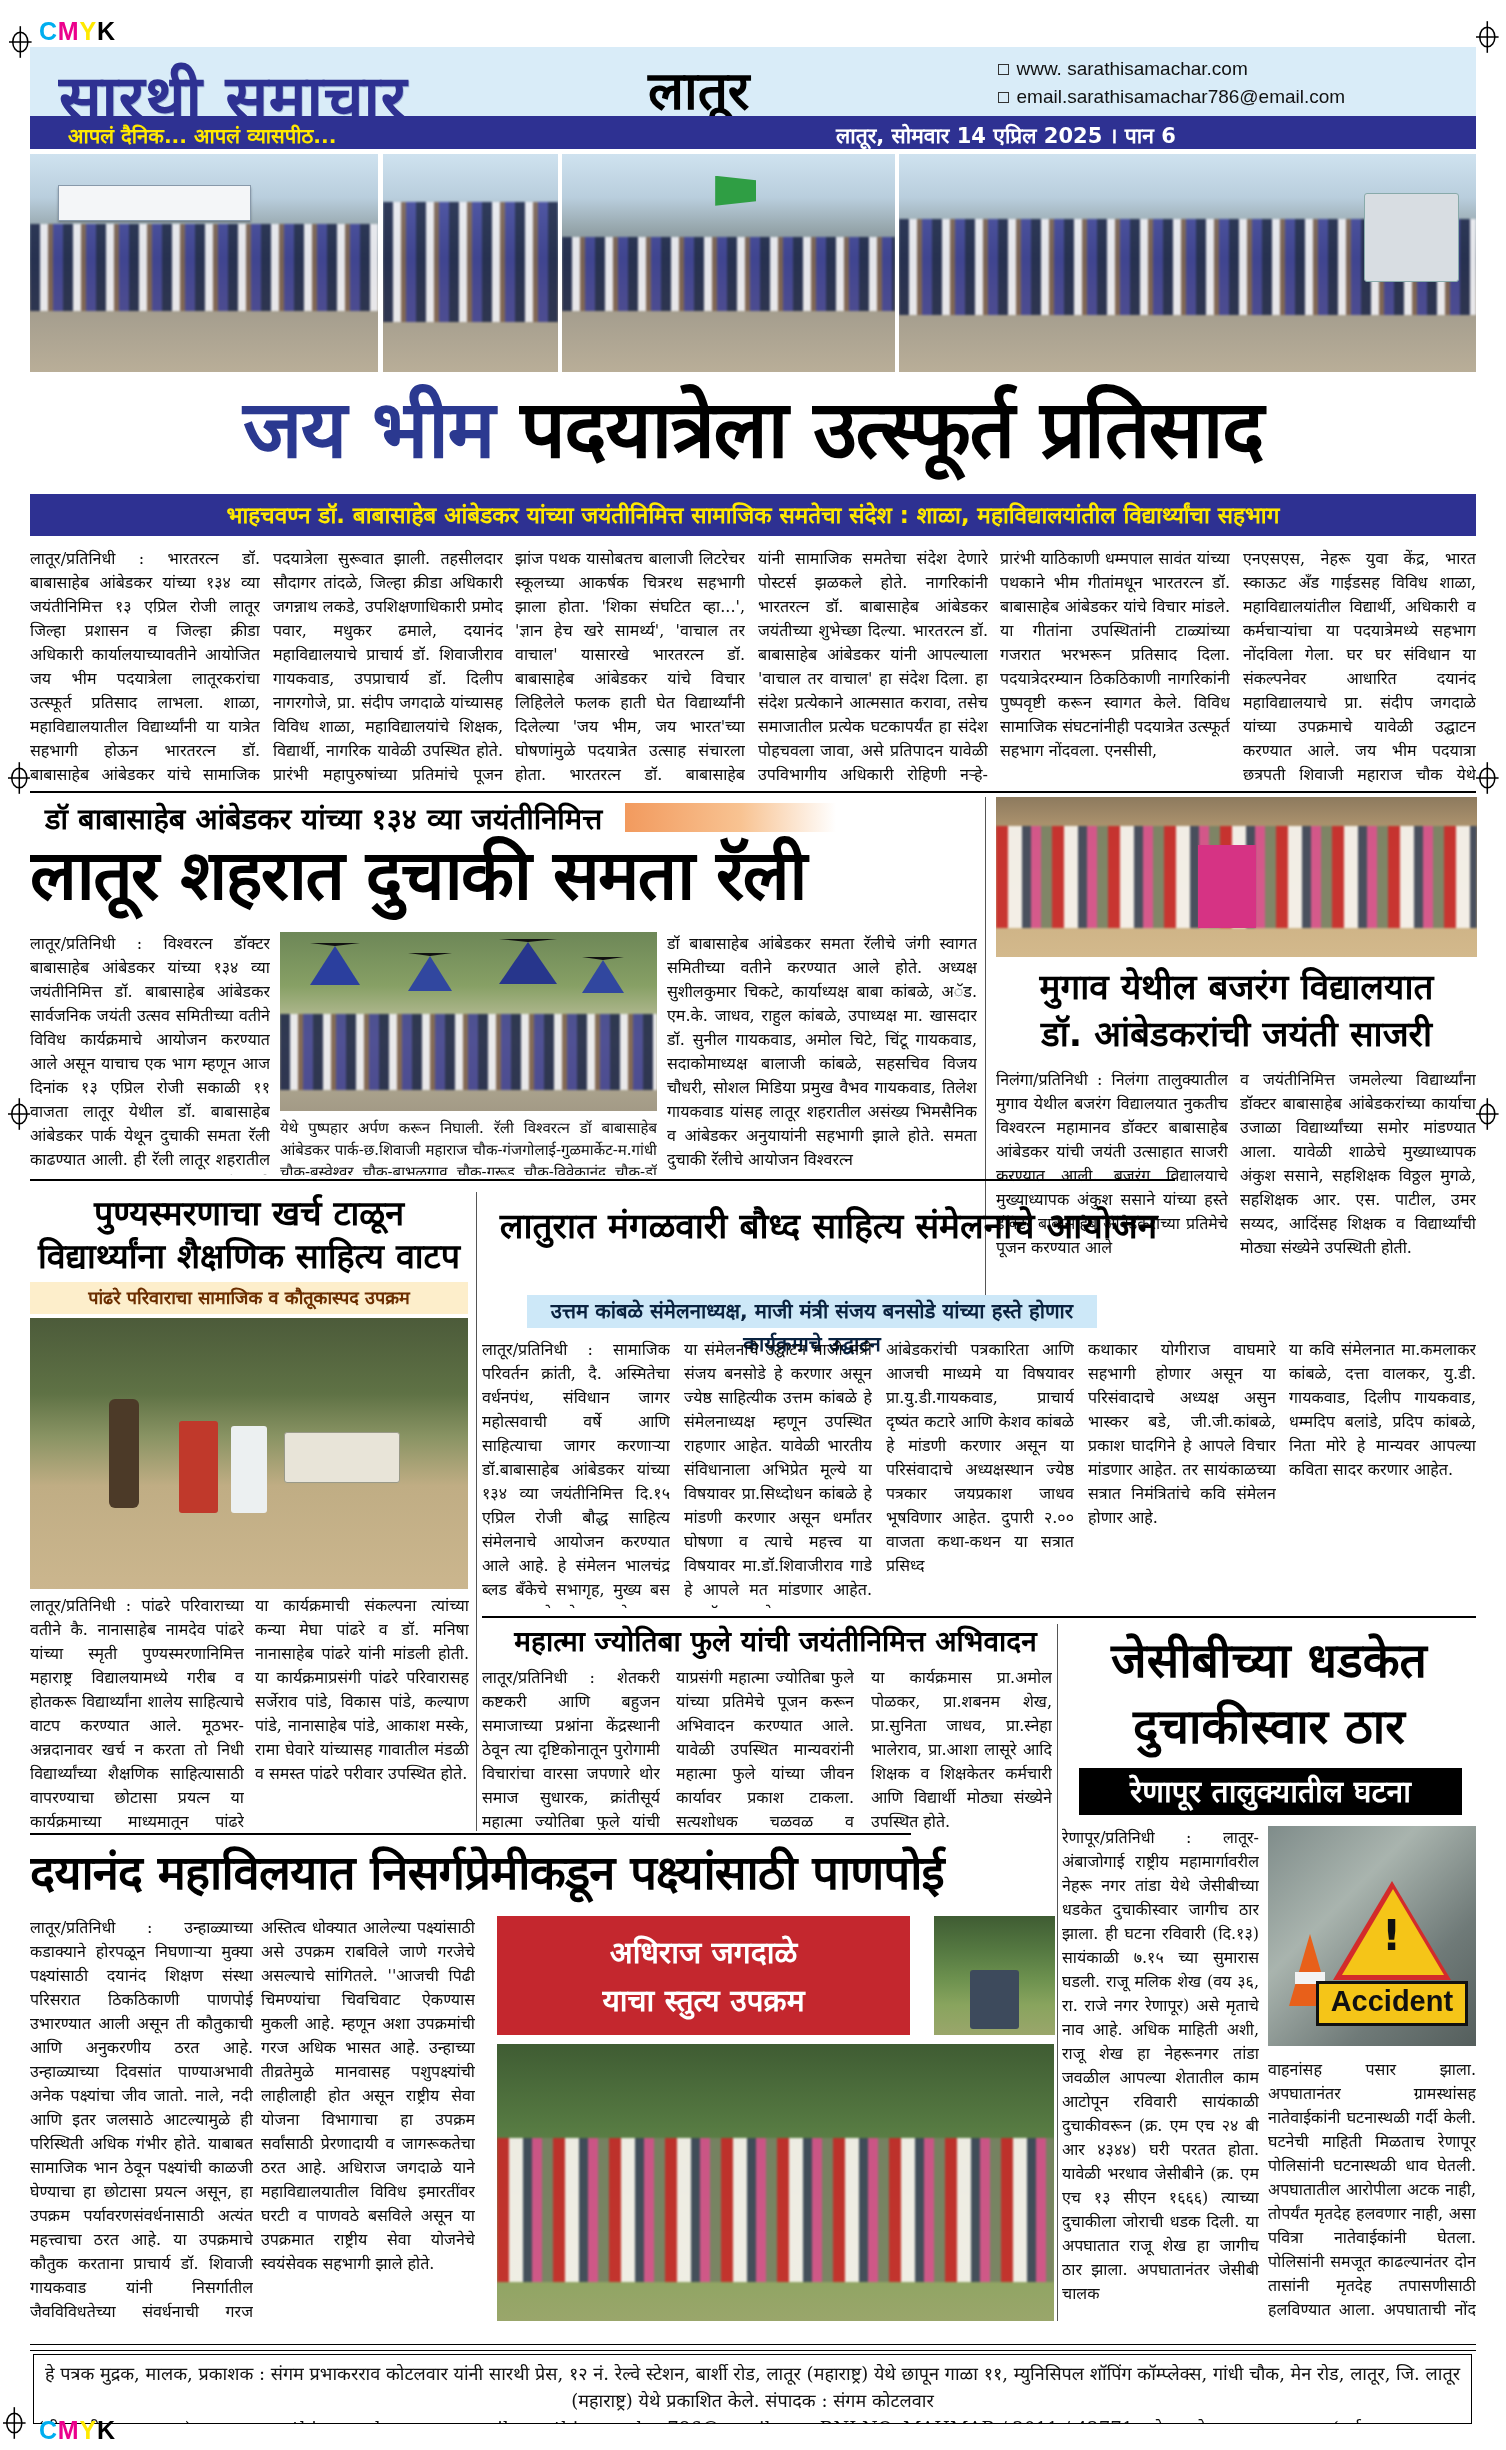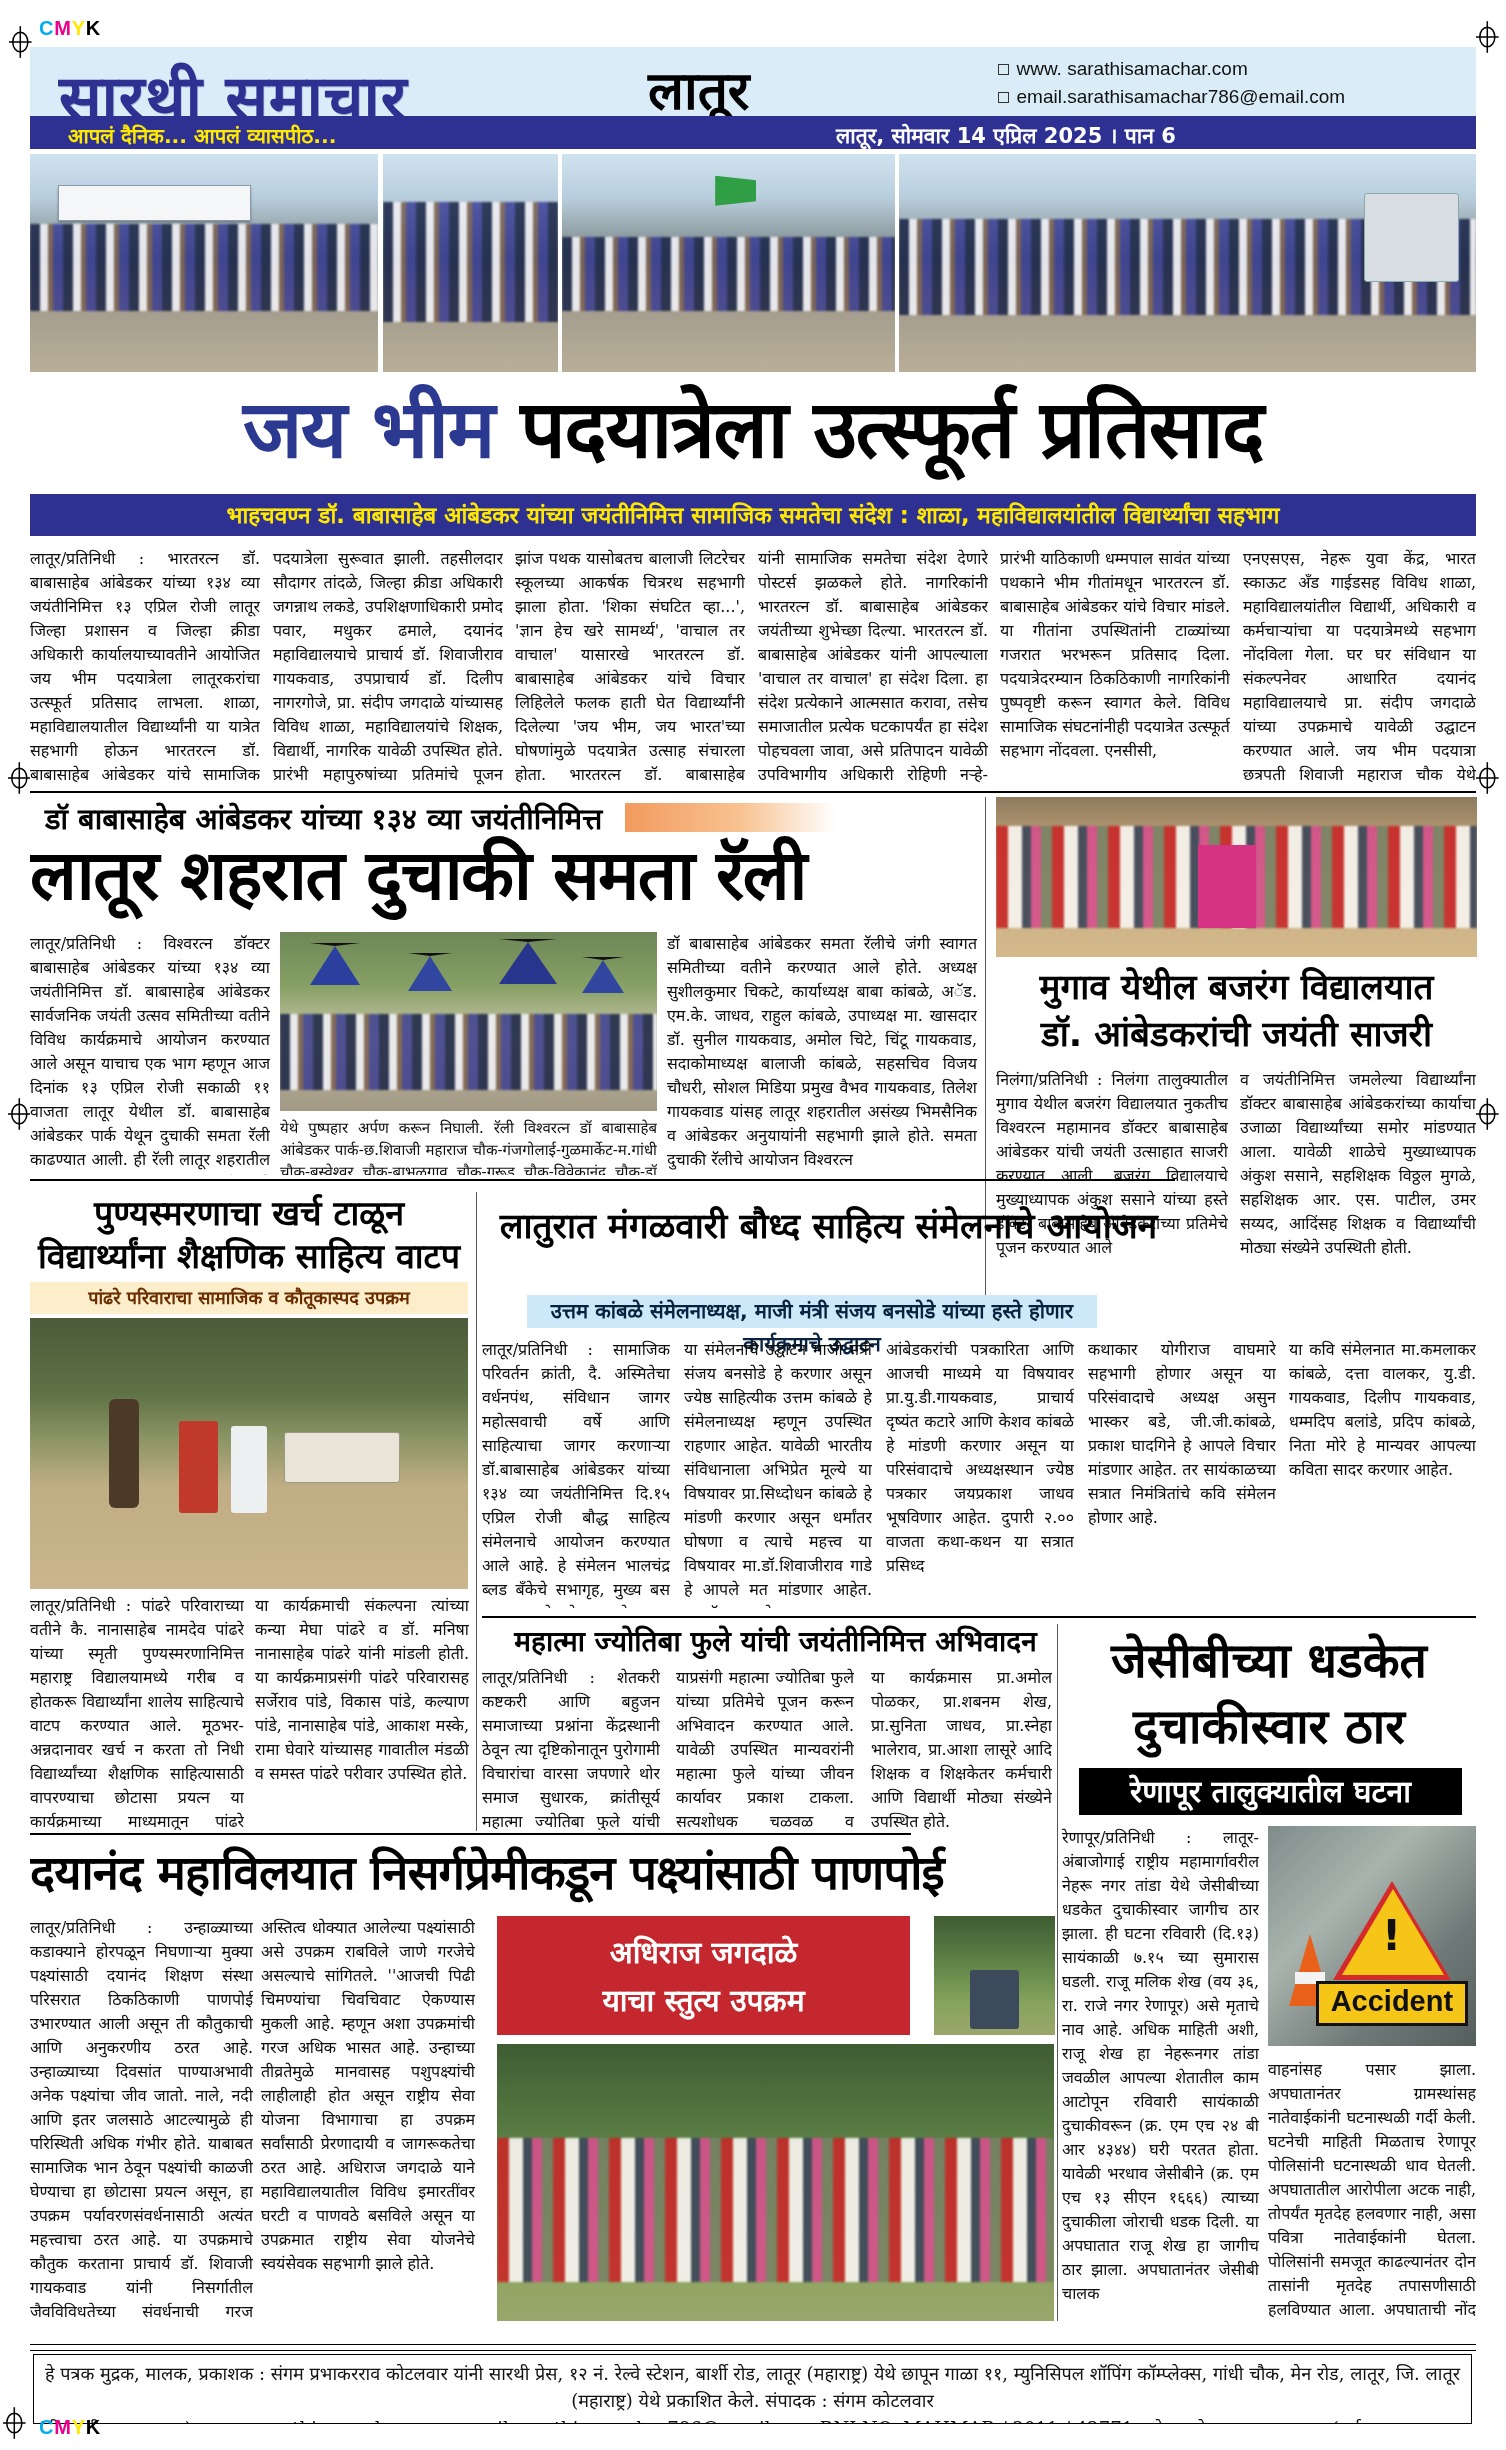--- a/index.html
+++ b/index.html
@@ -35,21 +35,21 @@
   .blue-bar{background:#cde8f8;color:#09223f;font-family:"DejaVu Sans",sans-serif;
             font-weight:700;font-size:20.3px;line-height:33px;text-align:center;}
   .red-box{background:#c4272e;color:#fff;font-family:"DejaVu Sans",sans-serif;font-weight:700;
            font-size:30px;text-align:center;display:flex;flex-direction:column;justify-content:center;gap:7.5px;}
   .black-bar{background:#000;color:#fff;font-family:"DejaVu Sans",sans-serif;font-weight:700;
              font-size:30px;line-height:47px;text-align:center;}
   .footer-box{border:1.5px solid #000;font-size:18px;line-height:1.55;text-align:center;
               font-family:"DejaVu Serif",serif;}
   .dbl-rule{height:4.5px;border-top:1.5px solid #000;border-bottom:1.5px solid #000;}
   
-  .cmyk{font-family:"Liberation Sans",sans-serif;font-weight:700;font-size:20px;letter-spacing:0.8px;}
+  .cmyk{font-family:"Liberation Sans",sans-serif;font-weight:700;font-size:25px;letter-spacing:0.8px;}
   .c-c{color:#00aeef}.c-m{color:#ec008c}.c-y{color:#ffe900}.c-k{color:#000}
   .reg{width:22.6px;height:32px;}
   .reg svg{display:block}
   
   .ph{position:absolute;overflow:hidden;background:#9aa4ac;}
   .ph-street{background:linear-gradient(180deg,#cfe2ef 0%,#b9cedd 20%,#97a7ad 34%,#76828a 48%,#a09a8c 66%,#b9ae98 100%);}
   .crowd{position:absolute;left:0;right:0;top:32%;height:40%;
          background:repeating-linear-gradient(90deg,rgba(25,35,70,.85) 0 9.8px,rgba(240,240,244,.9) 9.8px 18px,rgba(120,90,70,.8) 18px 23px,rgba(46,49,146,.75) 23px 33px);
          filter:blur(0.8px);}
   .banner{position:absolute;left:8%;top:14%;width:55%;height:16%;background:#f4f6f8;border:0.8px solid #8899aa;

